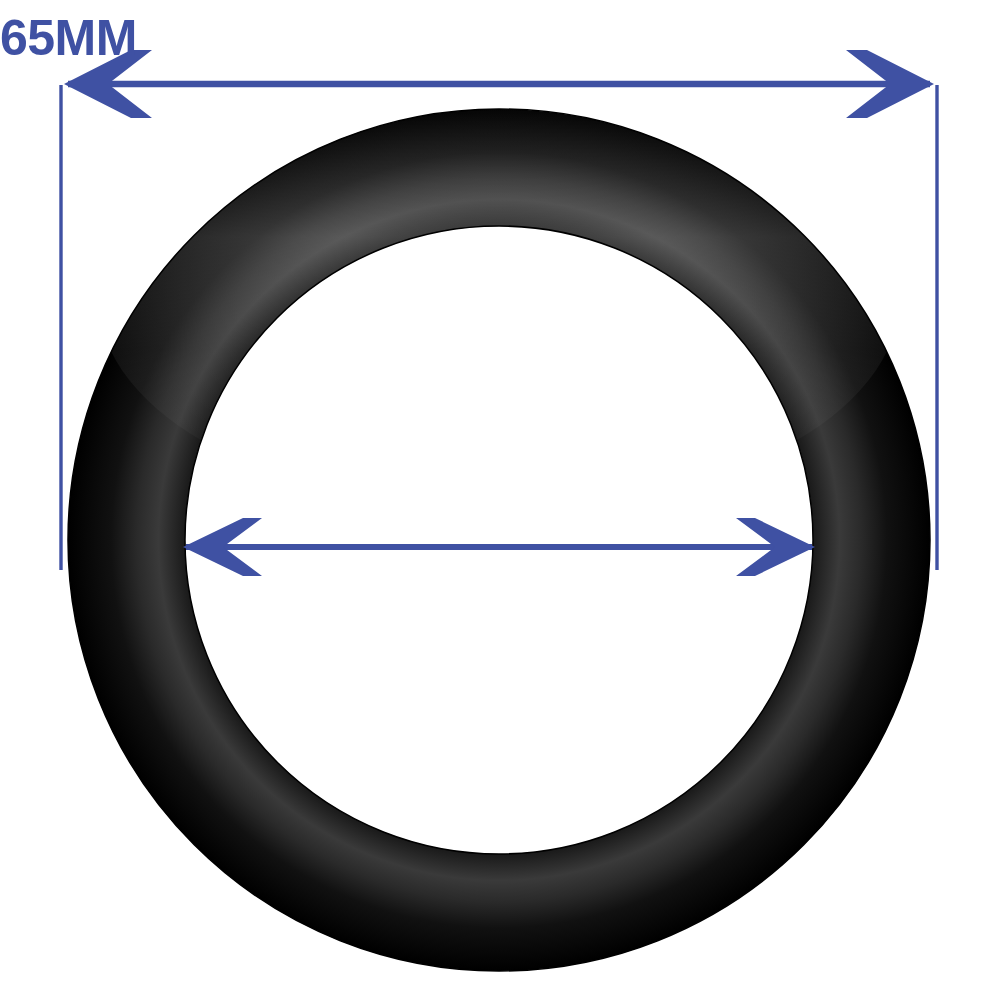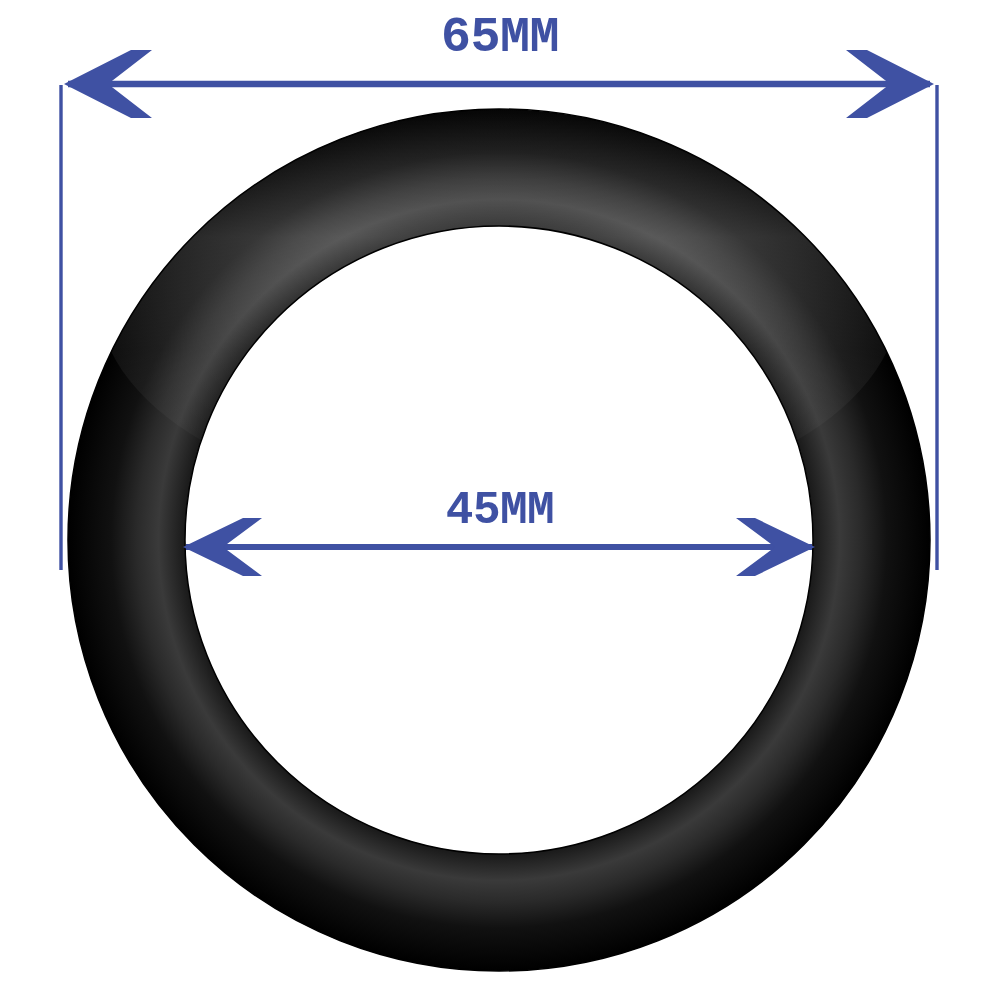--- a/index.html
+++ b/index.html
@@ -21,25 +21,25 @@
   #diagram-svg {
     position: absolute;
     top: 0;
     left: 0;
     width: 1000px;
     height: 1000px;
     display: block;
   }
   .dim-label {
     position: absolute;
-    font-family: Liberation Mono, monospace;
+    font-family: Liberation Sans, sans-serif;
     font-weight: bold;
     letter-spacing: -0.5px;
     white-space: nowrap;
-    text-align: center;
+    text-align: left;
     line-height: 1;
     user-select: none;
   }
   #label-outer-diameter {
     left: 0;
     width: 1000px;
     top: 13px;
     font-size: 50px;
   }
   #label-inner-diameter {
@@ -124,15 +124,14 @@
       <line x1="186" y1="547" x2="812" y2="547" stroke="#3F51A3" stroke-width="6" stroke-linecap="butt"></line>
 
       <path d="M 183 547 L 243 518 L 262 518 L 223 547 L 262 576 L 243 576 Z" fill="#3F51A3"></path>
 
       <path d="M 815 547 L 755 518 L 736 518 L 775 547 L 736 576 L 755 576 Z" fill="#3F51A3"></path>
     </g>
   </svg>
 
   <div class="dim-label" id="label-outer-diameter" style="color:#3F51A3;">65MM</div>
 
-  <div class="dim-label" id="label-inner-diameter" style="color:#3F51A3;">45MM</div>
 
 </div>
 
 </body></html>

